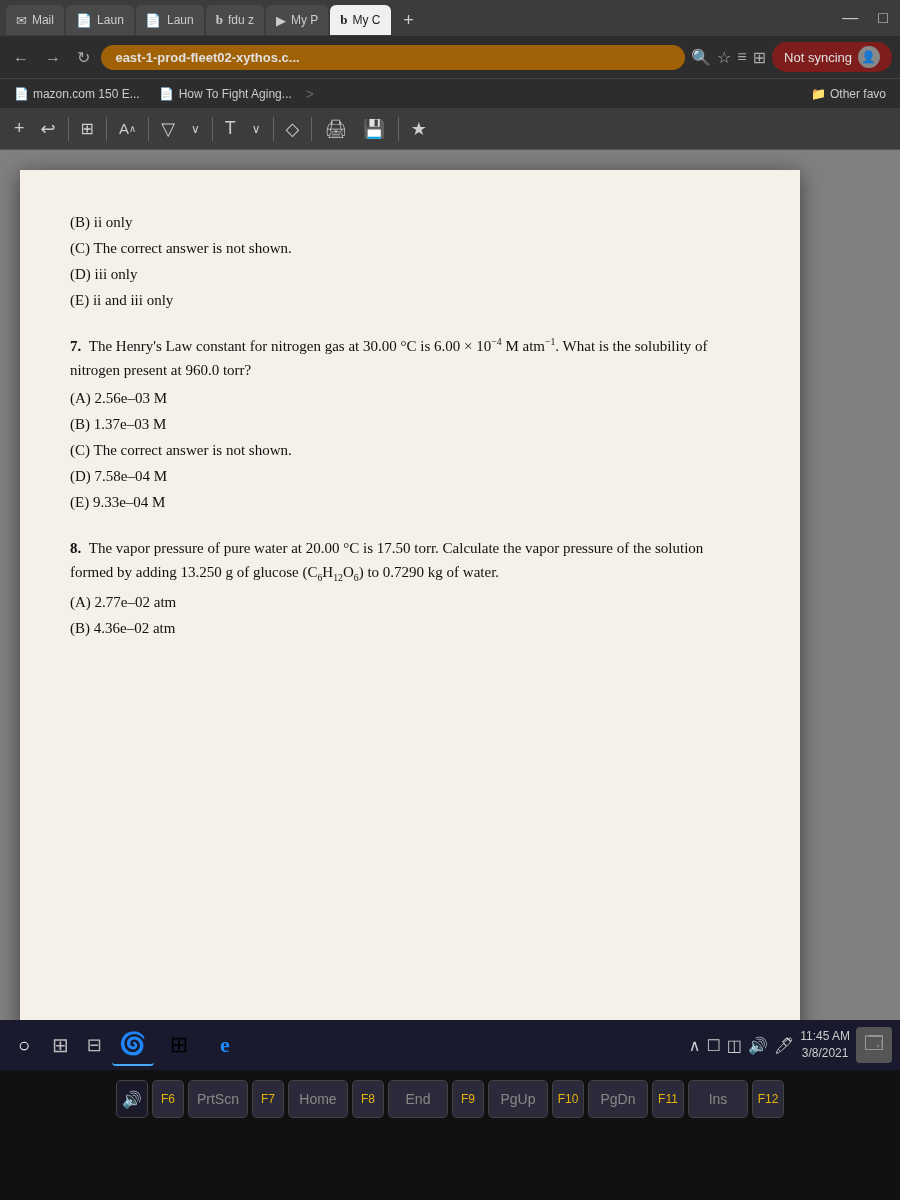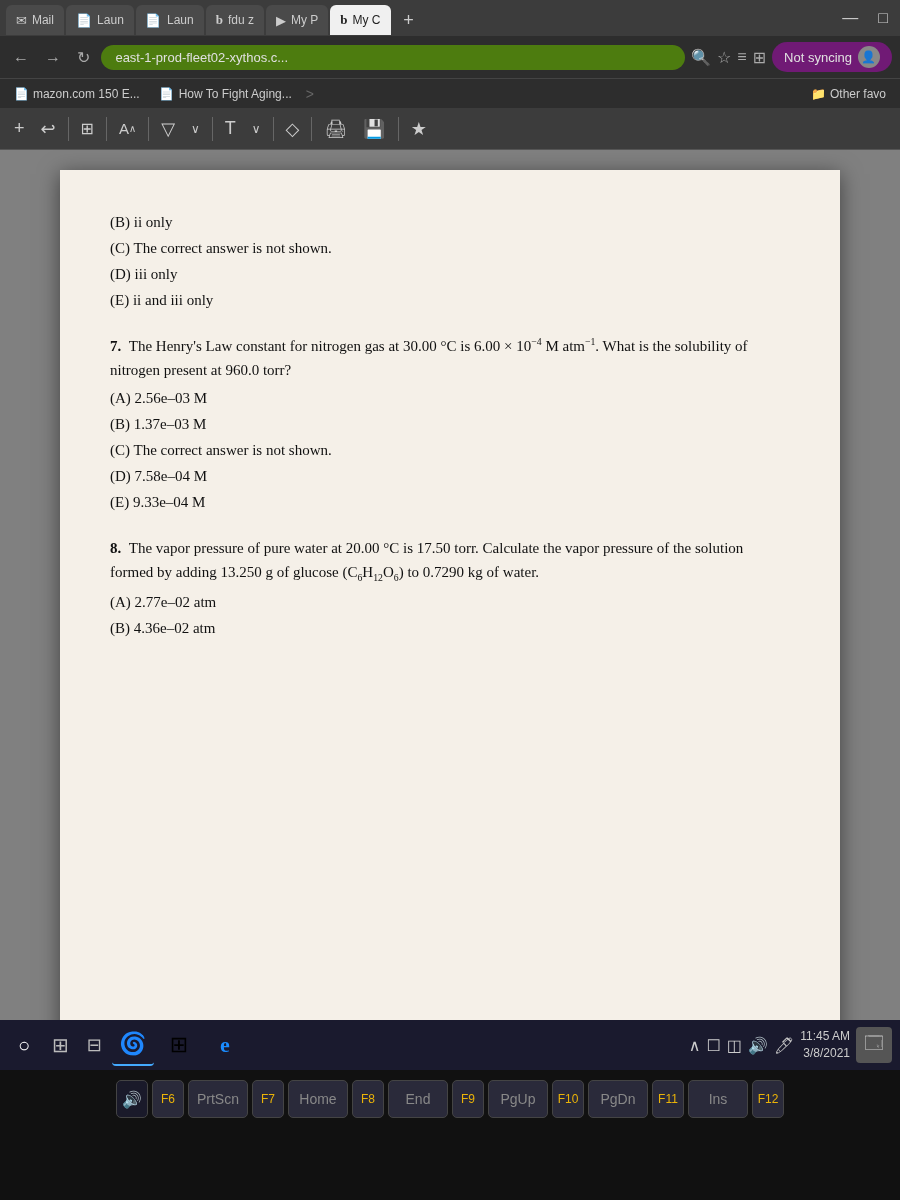--- a/index.html
+++ b/index.html
@@ -85,40 +85,41 @@
     .nav-btn {
       color: #aaa;
       font-size: 16px;
       cursor: pointer;
       padding: 2px 5px;
       background: none;
       border: none;
     }
     .address-input {
       flex: 1;
-      background: #4d7c0f;
+      background: #a16207;
       border: none;
       border-radius: 16px;
       padding: 5px 14px;
       color: #e0e0e0;
       font-size: 13px;
       outline: none;
+      font-weight: bold;
     }
     .addr-icons {
       display: flex;
       align-items: center;
       gap: 6px;
       color: #aaa;
       font-size: 16px;
     }
     .not-syncing-btn {
       display: flex;
       align-items: center;
       gap: 6px;
-      background: #701a75;
+      background: #7f1d1d;
       border: none;
       border-radius: 16px;
       padding: 4px 12px;
       color: #e0e0e0;
       font-size: 13px;
       cursor: pointer;
     }
     .not-syncing-avatar {
       width: 22px;
       height: 22px;
@@ -192,21 +193,21 @@
       background: #666;
       margin: 0 2px;
     }
 
     
     .pdf-content {
       flex: 1;
       background: #808080;
       overflow-y: auto;
       display: flex;
-      justify-content: center;
+      justify-content: flex-start;
       padding: 20px;
     }
     .pdf-page {
       background: #f5f0e8;
       width: 780px;
       min-height: 900px;
       padding: 40px 50px;
       box-shadow: 0 4px 20px rgba(0,0,0,0.5);
       font-family: 'Times New Roman', Times, serif;
       color: #111;
@@ -282,21 +283,21 @@
     .taskbar-sys-icons {
       display: flex;
       align-items: center;
       gap: 6px;
       color: #ccc;
       font-size: 16px;
     }
     .taskbar-time {
       color: #ccc;
       font-size: 12px;
-      text-align: right;
+      text-align: center;
       line-height: 1.4;
     }
     .taskbar-notification {
       background: #555;
       width: 36px;
       height: 36px;
       border-radius: 4px;
       display: flex;
       align-items: center;
       justify-content: center;

